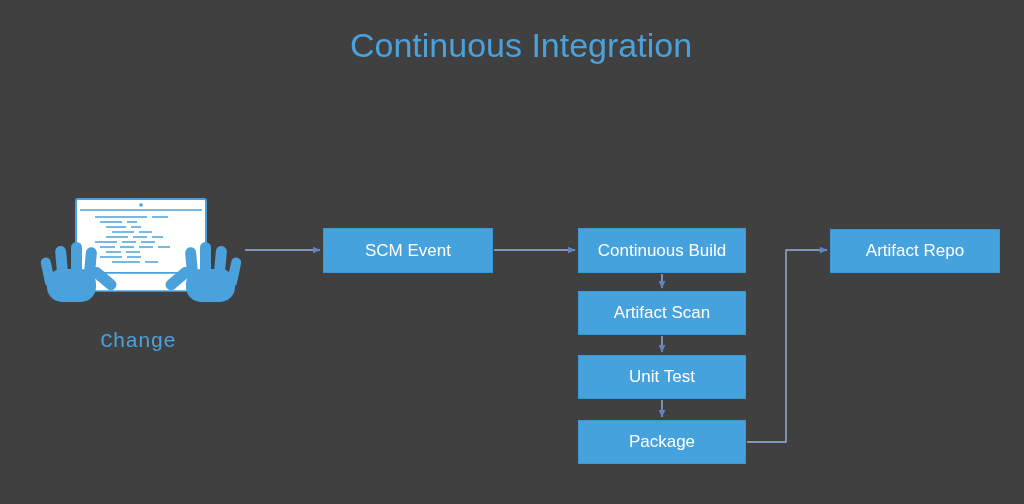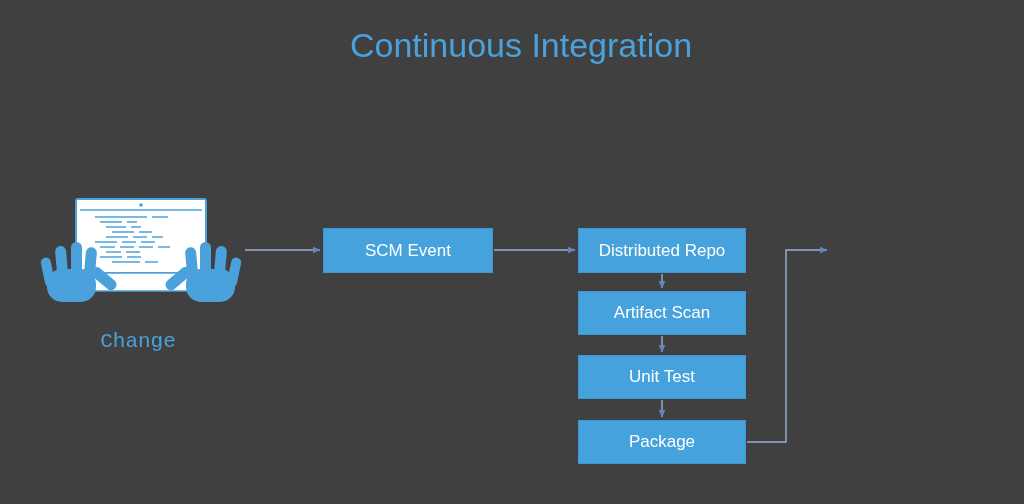--- a/index.html
+++ b/index.html
@@ -96,27 +96,30 @@
       <rect x="70" y="273" width="142" height="18" fill="#ffffff" stroke="#4BA1DB" stroke-width="1.5"></rect>
       <use href="#hand-shape" transform="translate(46 242)"></use>
       <use href="#hand-shape" transform="translate(236 242) scale(-1 1)"></use>
     </g>
   </svg>
 
   <div class="node node-scm">
     <span>SCM Event</span>
   </div>
   <div class="node node-build">
-    <span>Distributed Repo</span>
+    <span>Continuous Build</span>
   </div>
   <div class="node node-scan">
     <span>Artifact Scan</span>
   </div>
   <div class="node node-package">
     <span>Package</span>
   </div>
   <div class="node node-unit">
     <span>Unit Test</span>
   </div>
+  <div class="node node-repo">
+    <span>Artifact Repo</span>
+  </div>
 
   <div class="change-label">Change</div>
 
 </div>
 
 </body></html>

